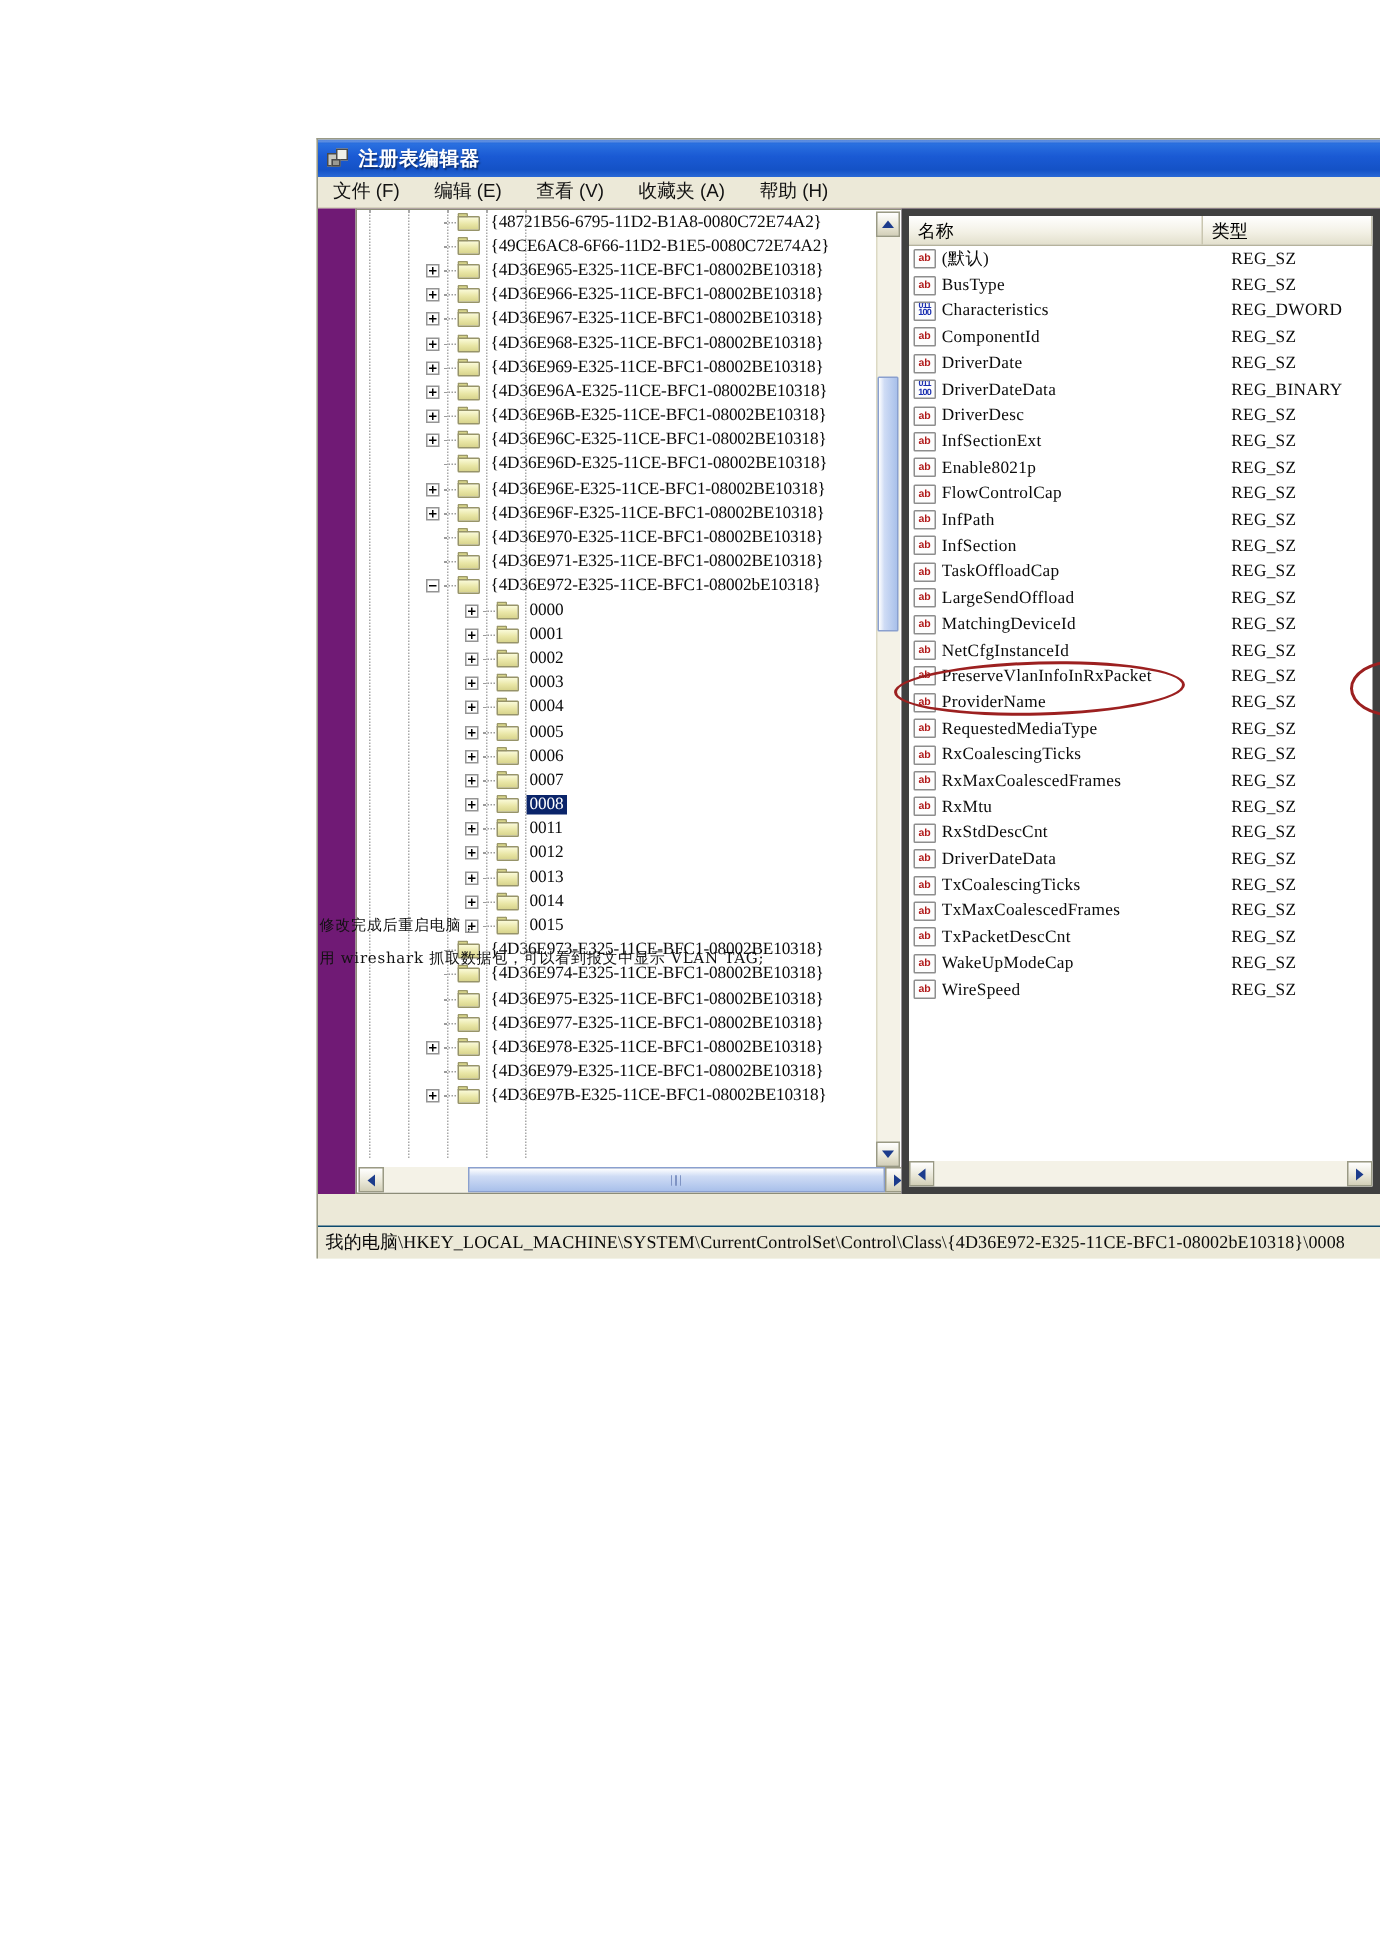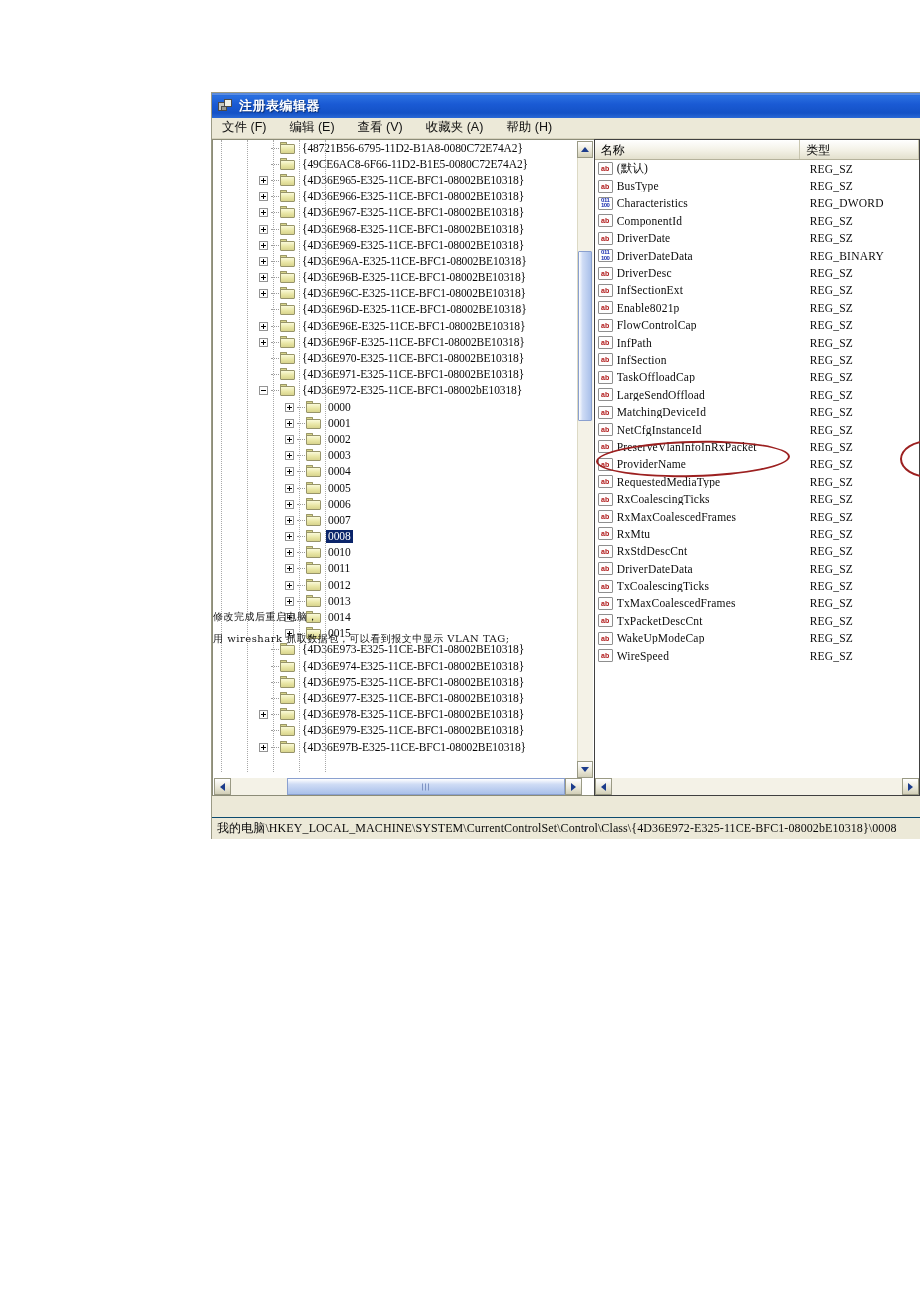--- a/index.html
+++ b/index.html
@@ -82,20 +82,21 @@
     white-space: nowrap;
     font-family: "Liberation Sans", sans-serif;
   }
 
   
   #panes {
     position: relative;
     height: 657px;
     background: #701a75;
     display: flex;
+    padding-left: 25px;
   }
 
   
   #tree-pane {
     position: relative;
     width: 386px;
     background: #ffffff;
     border: 1px solid #8c8c78;
     border-right: none;
     overflow: hidden;
@@ -216,21 +217,21 @@
     background: linear-gradient(to right, #ffffff 0%, #cfdcf5 30%, #a9c0ea 100%);
     border: 1px solid #8aa0cf;
     border-radius: 1px;
   }
 
   
   #values-pane {
     position: relative;
     flex: 1 1 auto;
     background: #ffffff;
-    border: 1px solid #404040;
+    border: 5px solid #404040;
     overflow: hidden;
   }
   #values-head {
     display: flex;
     height: 20px;
     background: linear-gradient(to bottom, #ffffff 0%, #f3f1e6 55%, #e3e0cd 100%);
     border-bottom: 1px solid #b5b29c;
   }
   .vh-cell {
     font-size: 12px;
@@ -648,30 +649,20 @@
               </div>
               <div class="tnode selected">
                 <div class="indent" style="width: 86px;"></div>
                 <div class="tgl plus"></div>
                 <div class="dash"></div>
                 <div class="folder">
                   <div class="tab"></div>
                   <div class="body"></div>
                 </div>
                 <div class="tlabel">0008</div>
-              </div>
-              <div class="tnode">
-                <div class="indent" style="width: 86px;"></div>
-                <div class="tgl plus"></div>
-                <div class="dash"></div>
-                <div class="folder">
-                  <div class="tab"></div>
-                  <div class="body"></div>
-                </div>
-                <div class="tlabel">0010</div>
               </div>
               <div class="tnode">
                 <div class="indent" style="width: 86px;"></div>
                 <div class="tgl plus"></div>
                 <div class="dash"></div>
                 <div class="folder">
                   <div class="tab"></div>
                   <div class="body"></div>
                 </div>
                 <div class="tlabel">0011</div>

